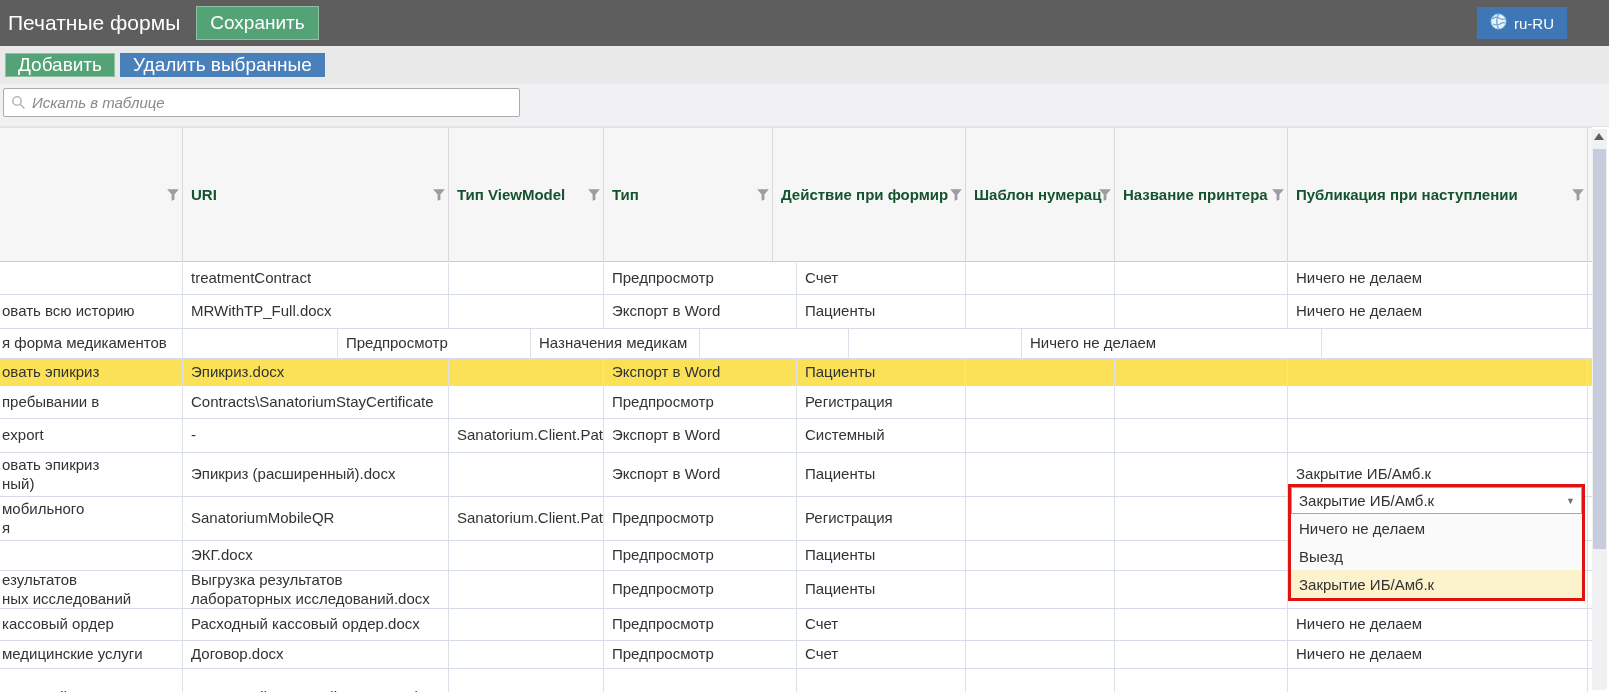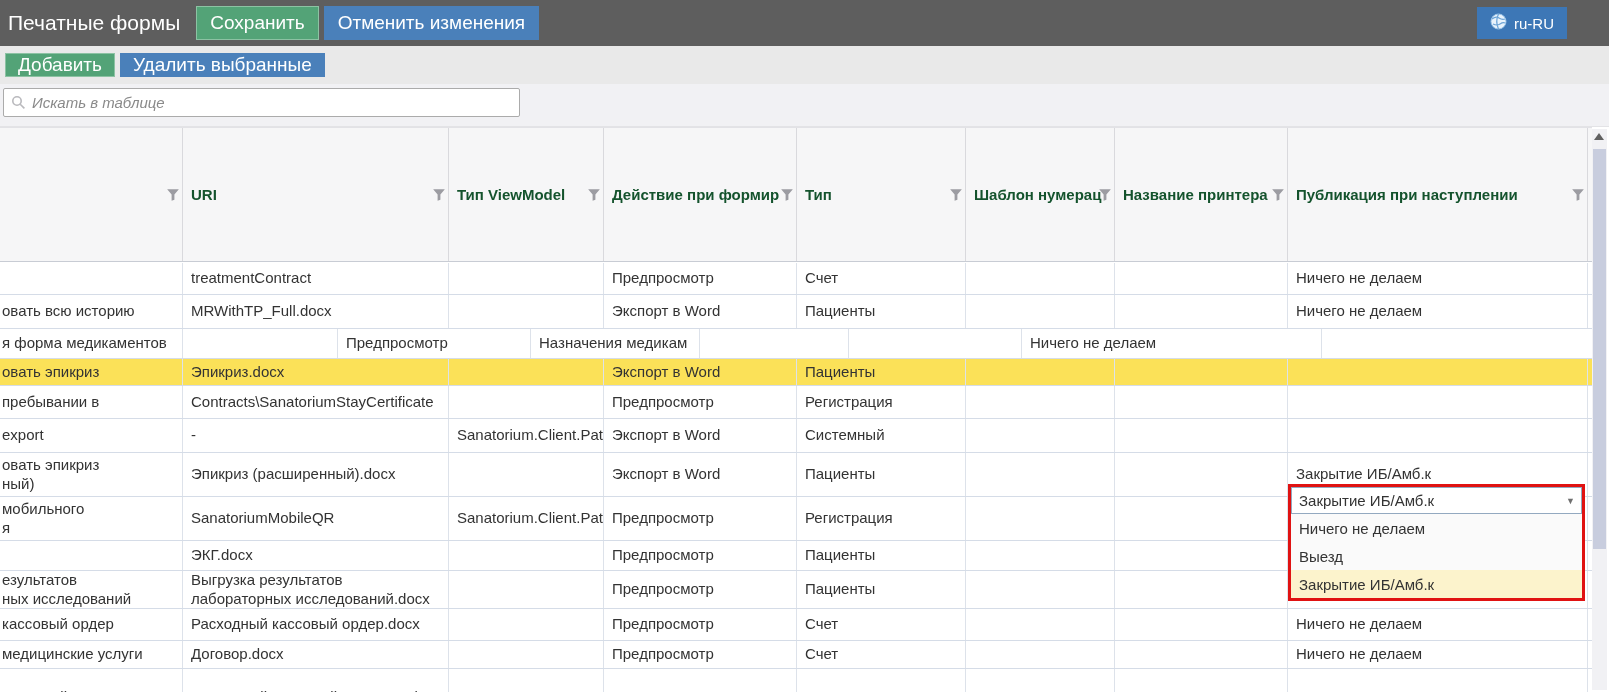--- a/index.html
+++ b/index.html
@@ -98,21 +98,20 @@
   }
   .vscroll .thumb { position:absolute; top:20px; left:1px; width:13px; height:400px;
                     background:#c8cdde; }
 </style>
 </head>
 <body>
 
 <div class="topbar">
   <div class="page-title">Печатные формы</div>
   <button class="btn btn-green">Сохранить</button>
-  <button class="btn btn-blue">Отменить изменения</button>
   <div class="locale-btn">
     <span>
       <svg width="17" height="17" viewBox="0 0 17 17">
         <circle cx="8.5" cy="8.5" r="7.5" fill="#e9f3fc" stroke="#9ec6e8" stroke-width="1"></circle>
         <path d="M2 6 Q6 3 9 5 T15 6 M3 11 Q7 13 10 11 T15 10 M8.5 1 Q5 8.5 8.5 16" fill="none" stroke="#6ba3d6" stroke-width="1.2"></path>
       </svg>
     </span>
     <span>ru-RU</span>
   </div>
 </div>
@@ -145,28 +144,28 @@
         <svg class="funnel" width="14" height="14" viewBox="0 0 12 12">
           <path d="M1 1 h10 L7.2 5.6 V10 L4.8 11 V5.6 Z" fill="#9c9ca2"></path>
         </svg>
       </div>
       <div class="hcell c2">
         <span class="hlabel">Тип ViewModel</span>
         <svg class="funnel" width="14" height="14" viewBox="0 0 12 12">
           <path d="M1 1 h10 L7.2 5.6 V10 L4.8 11 V5.6 Z" fill="#9c9ca2"></path>
         </svg>
       </div>
+      <div class="hcell c4">
+        <span class="hlabel">Тип</span>
+        <svg class="funnel" width="14" height="14" viewBox="0 0 12 12">
+          <path d="M1 1 h10 L7.2 5.6 V10 L4.8 11 V5.6 Z" fill="#9c9ca2"></path>
+        </svg>
+      </div>
       <div class="hcell c3">
         <span class="hlabel">Действие при формир</span>
-        <svg class="funnel" width="14" height="14" viewBox="0 0 12 12">
-          <path d="M1 1 h10 L7.2 5.6 V10 L4.8 11 V5.6 Z" fill="#9c9ca2"></path>
-        </svg>
-      </div>
-      <div class="hcell c4">
-        <span class="hlabel">Тип</span>
         <svg class="funnel" width="14" height="14" viewBox="0 0 12 12">
           <path d="M1 1 h10 L7.2 5.6 V10 L4.8 11 V5.6 Z" fill="#9c9ca2"></path>
         </svg>
       </div>
       <div class="hcell c5">
         <span class="hlabel">Шаблон нумерац</span>
         <svg class="funnel" width="14" height="14" viewBox="0 0 12 12">
           <path d="M1 1 h10 L7.2 5.6 V10 L4.8 11 V5.6 Z" fill="#9c9ca2"></path>
         </svg>
       </div>

